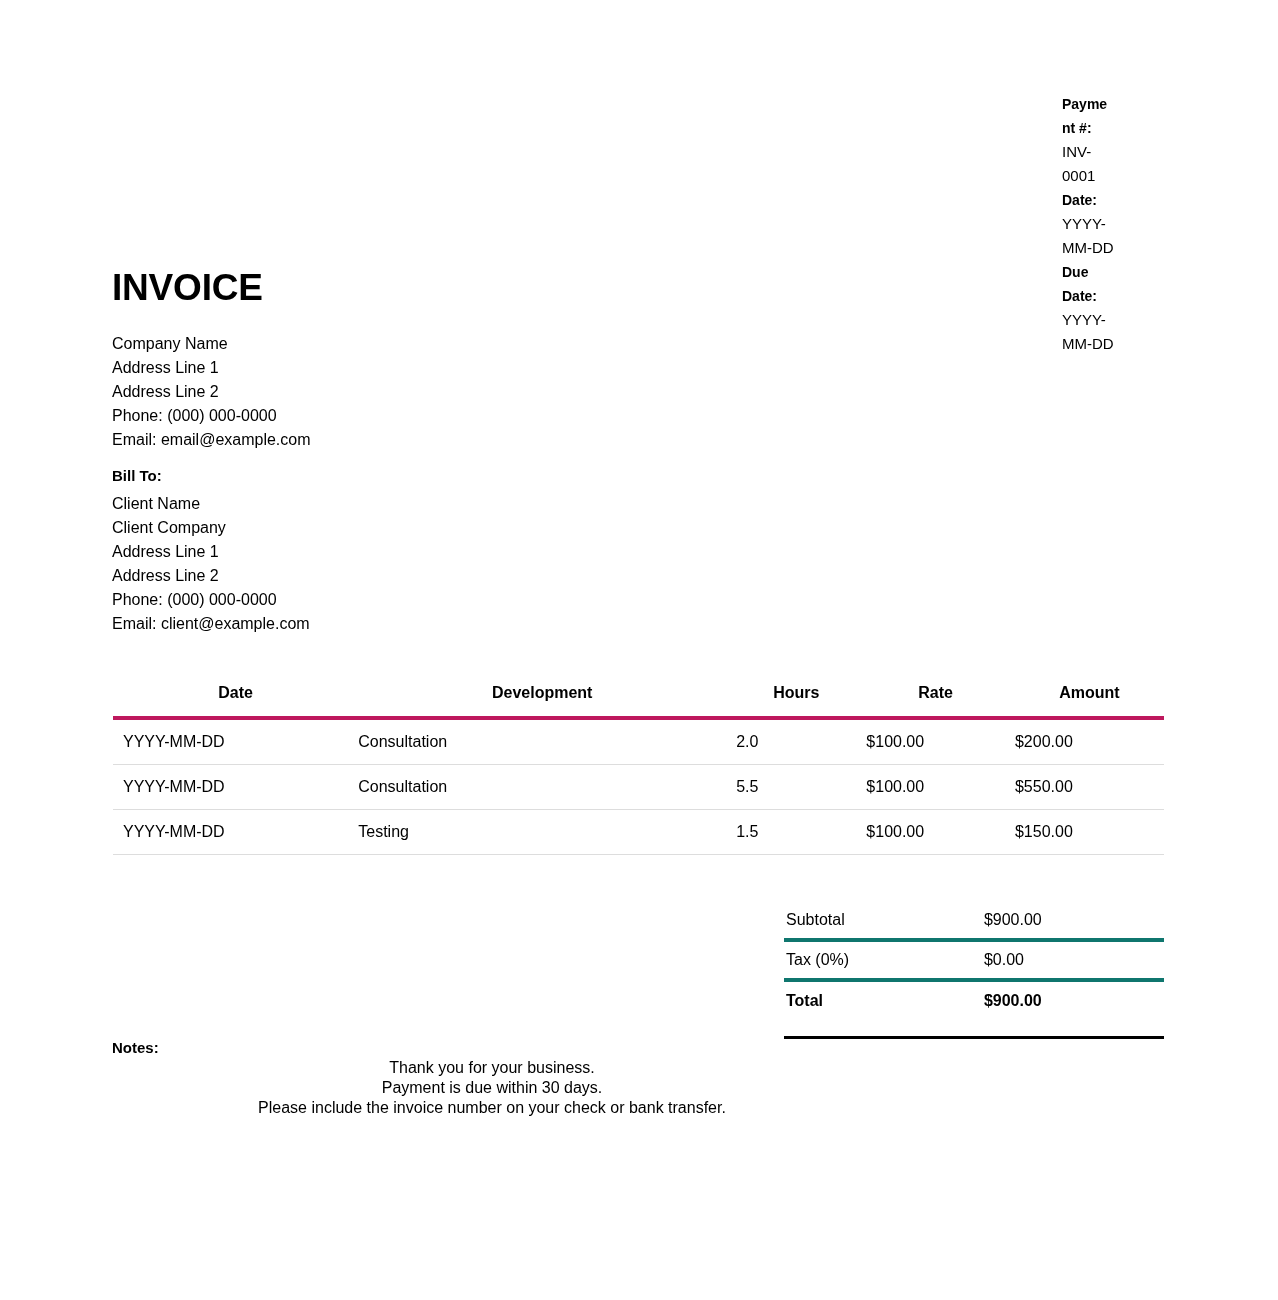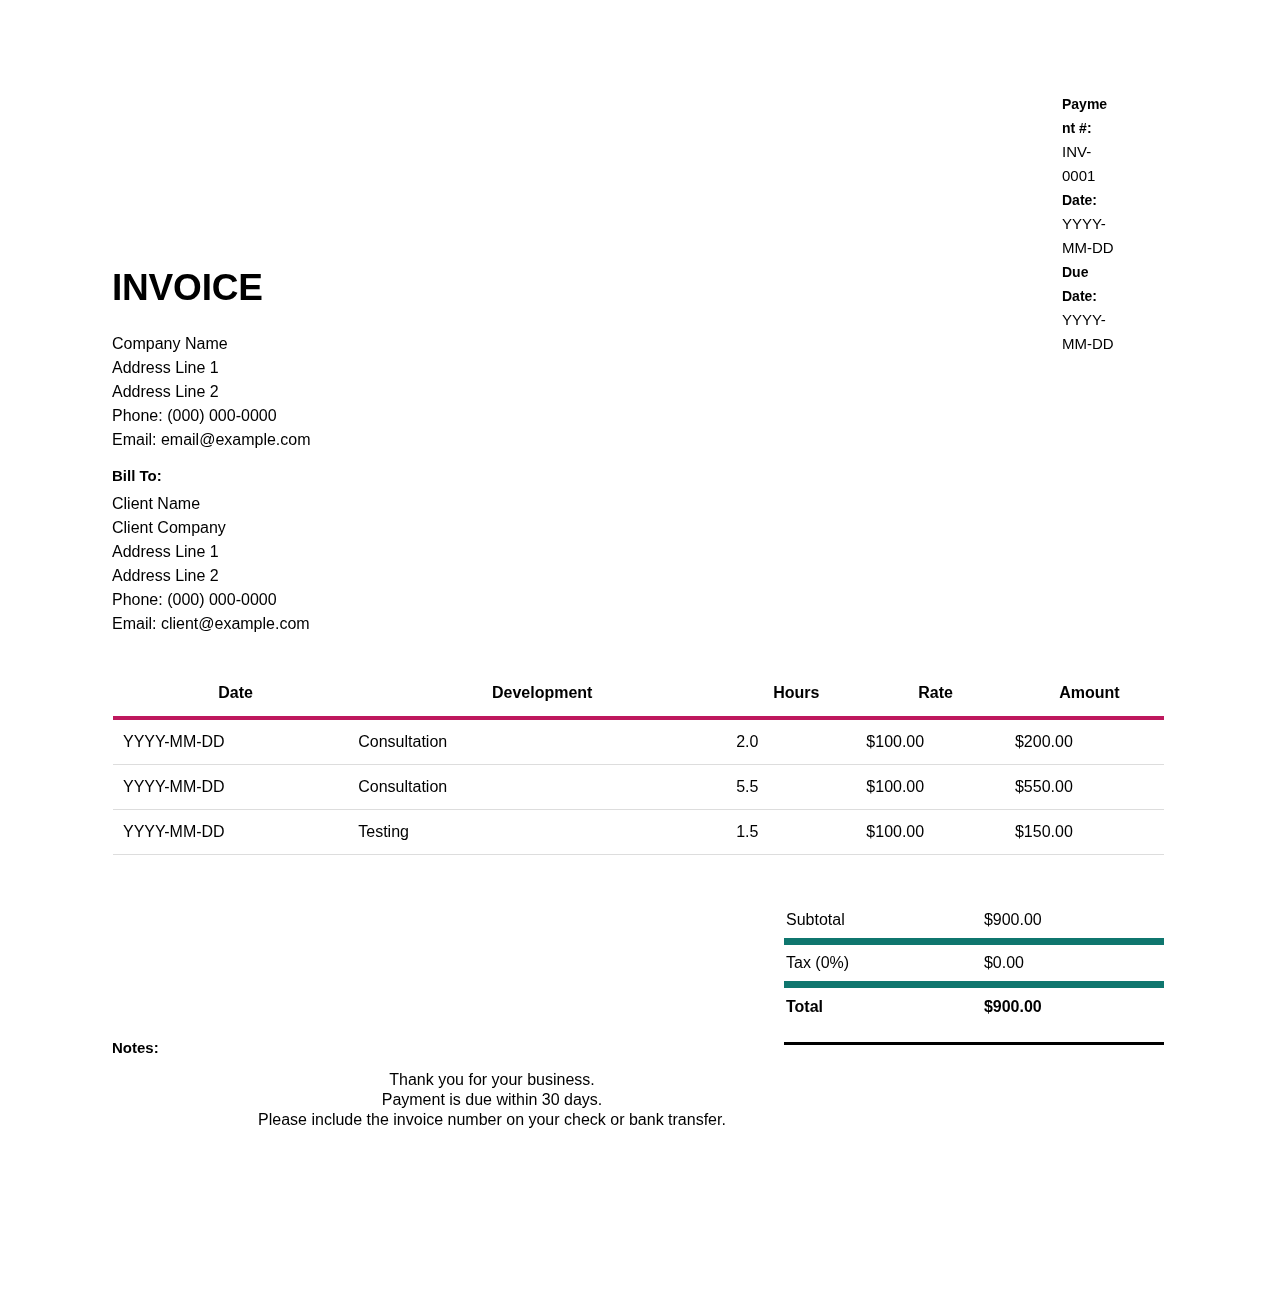--- a/index.html
+++ b/index.html
@@ -115,42 +115,42 @@
   .totals {
     position: absolute;
     left: 784px;
     top: 902px;
     width: 380px;
     font-size: 16px;
     border-collapse: collapse;
   }
   .totals td {
     padding: 9px 1px 9px 2px;
-    border-bottom: 7px solid #0f766e;
+    border-bottom: 4px solid #0f766e;
     vertical-align: middle;
   }
   .totals td.lbl { text-align: left; }
   .totals td.val { }
   .totals tr.total-row td {
     font-weight: bold;
     border-bottom: 3px solid #000000;
     padding-top: 10px;
     padding-bottom: 26px;
   }
 
   
   .notes {
     position: absolute;
     left: 112px;
     top: 1038px;
     font-size: 16px;
     line-height: 20px;
     width: 760px;
   }
-  .notes .block-label { margin-bottom: 12px; line-height: 20px; }
+  .notes .block-label { margin-bottom: 0; line-height: 20px; }
   .notes-line { line-height: 20px; text-align: center; }
 </style>
 </head>
 <body>
 
 <div class="page">
 
   <div class="meta-col">
     <span class="meta-label">Payment #:</span>
     <span class="meta-value">INV-0001</span>

